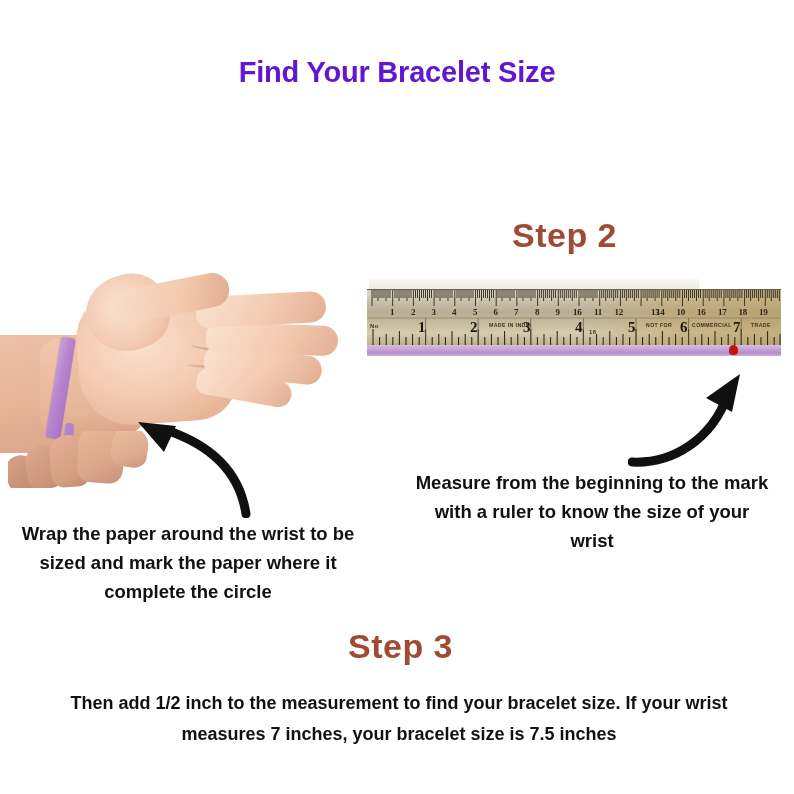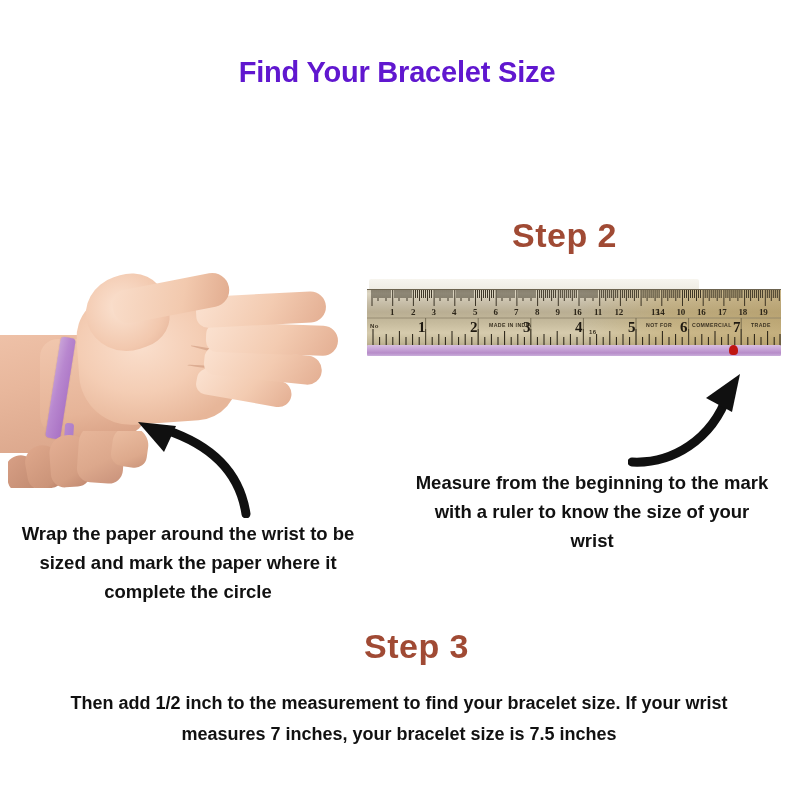--- a/index.html
+++ b/index.html
@@ -34,21 +34,21 @@
   .step-head {
     position: absolute;
     color: #a04a34;
     font-weight: bold;
     font-size: 34px;
     letter-spacing: 0.5px;
     white-space: nowrap;
   }
   #step1-head { left: 68px;  top: 183px; }
   #step2-head { left: 512px; top: 173px; margin-top: 43px; }
-  #step3-head { left: 364px; top: 627px; text-align: right; }
+  #step3-head { left: 348px; top: 627px; text-align: right; }
 
   
   .caption {
     position: absolute;
     color: #111111;
     font-weight: bold;
     font-size: 18.5px;
     line-height: 29px;
     text-align: center;
   }

